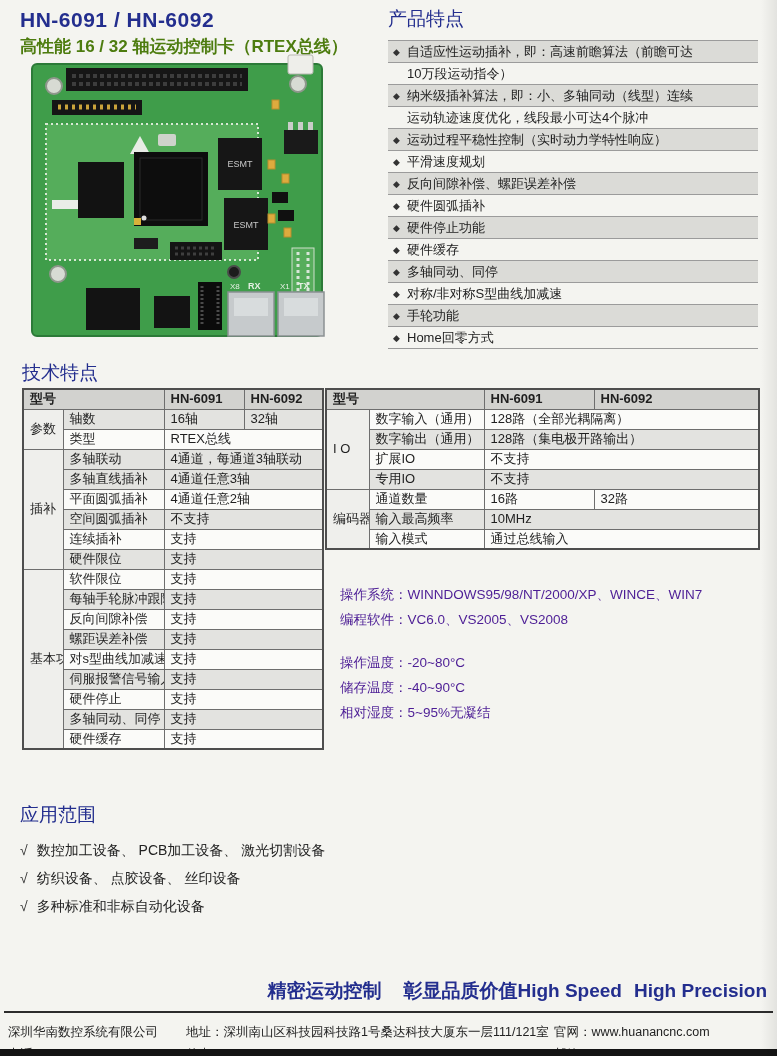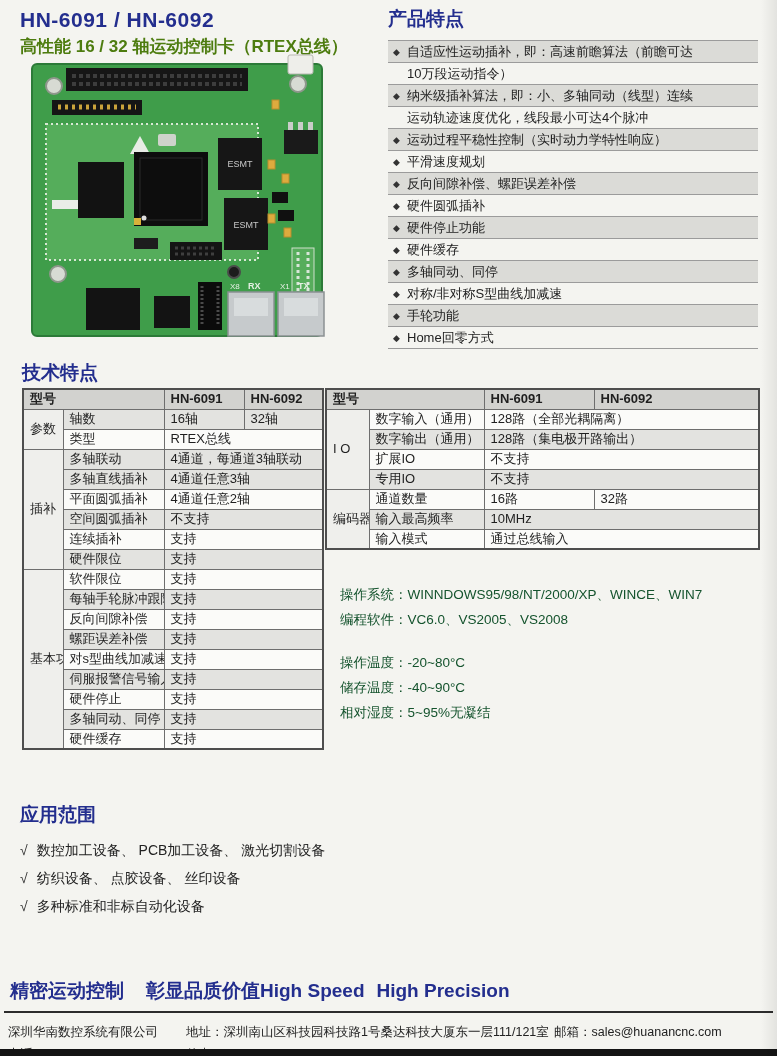--- a/index.html
+++ b/index.html
@@ -16,21 +16,21 @@
   
   .title-block { position:absolute; left:20px; top:8px; }
   .title-line1 { font-size:21px; font-weight:bold; color:#232e8e; letter-spacing:0.5px; }
   .title-line2 { font-size:17px; font-weight:bold; color:#4d7c0f; margin-top:3px; }
 
   
   .pcb-wrap { position:absolute; left:22px; top:52px; width:310px; height:296px; }
 
   
   .features { position:absolute; left:388px; top:6px; width:370px; }
-  .features h2, .sec-heading { font-size:19px; font-weight:bold; color:#232e8e; }
+  .features h2, .sec-heading { font-size:19px; font-weight:normal; color:#232e8e; }
   .feat-list { margin-top:8px; border-top:1px solid #9b9b9b; }
   .feat-row { position:relative; height:22px; line-height:22px; font-size:13px;
               border-bottom:1px solid #9b9b9b; padding-left:19px; color:#222;
               white-space:nowrap; overflow:hidden; }
   .feat-row.sh { background:#dbdbd7; }
   .feat-bullet { position:absolute; left:5px; top:0; font-size:9px; color:#333; }
 
   
   .tech-heading { position:absolute; left:22px; top:360px; }
 
@@ -39,32 +39,32 @@
   table.spec td { border:1px solid #6e6e6e; height:20px; padding:1px 6px;
                   line-height:1.2; color:#1f1f1f; overflow:hidden; white-space:nowrap; }
   table.spec tr.head td { background:#d2d2cf; font-weight:bold; }
   table.spec tr.sh td { background:#e3e3e0; }
   td.grp { text-align:left; vertical-align:middle; background:#efefec !important; }
   td.grp span { display:inline-block; width:14px; word-break:break-all; line-height:1.55; }
   .spec-left { left:22px; top:388px; width:300px; }
   .spec-right { left:325px; top:388px; width:433px; }
 
   
-  .env { position:absolute; left:340px; top:582px; width:420px; font-size:13.5px; line-height:25px; color:#14532d; }
+  .env { position:absolute; left:340px; top:582px; width:420px; font-size:13.5px; line-height:25px; color:#4c1d95; }
   .env .block2 { margin-top:18px; }
 
   
   .apps { position:absolute; left:20px; top:802px; width:560px; }
   .apps-list { margin-top:8px; font-size:14px; }
   .app-row { line-height:28px; color:#222; }
   .app-mark { margin-right:9px; color:#333; }
 
   
   .footer { position:absolute; left:0; top:978px; width:777px; }
-  .slogans { display:flex; justify-content:flex-start; align-items:baseline; padding:0 10px 0 10px; }
+  .slogans { display:flex; justify-content:flex-end; align-items:baseline; padding:0 10px 0 10px; }
   .slogan-cn { font-size:19px; font-weight:bold; color:#232e8e; }
   .slogan-cn .s2 { margin-left:22px; }
   .slogan-en { font-size:19px; font-weight:bold; color:#232e8e; }
   .slogan-en .s2 { margin-left:12px; }
   .footer-rule { height:2px; background:#2c2c2c; margin:7px 4px 8px 4px; }
   .info { display:flex; padding:0 8px; font-size:12.5px; line-height:22px; color:#222; }
   .info .c1 { width:178px; }
   .info .c2 { width:368px; }
   .info .c3 { flex:1; }
   .bottom-bar { position:absolute; left:0; bottom:0; width:100%; height:7px; background:#141414; }
@@ -362,19 +362,20 @@
     <div class="info">
       <div class="c1">
         <div>深圳华南数控系统有限公司</div>
         <div>电话：0755-8625 2651</div>
       </div>
       <div class="c2">
         <div>地址：深圳南山区科技园科技路1号桑达科技大厦东一层111/121室</div>
         <div>传真：0755-8278 4906</div>
       </div>
       <div class="c3">
+        <div>官网：www.huanancnc.com</div>
         <div>邮箱：sales@huanancnc.com</div>
       </div>
     </div>
   </div>
 
   <div class="bottom-bar"></div>
 </div>
 
 </body></html>

